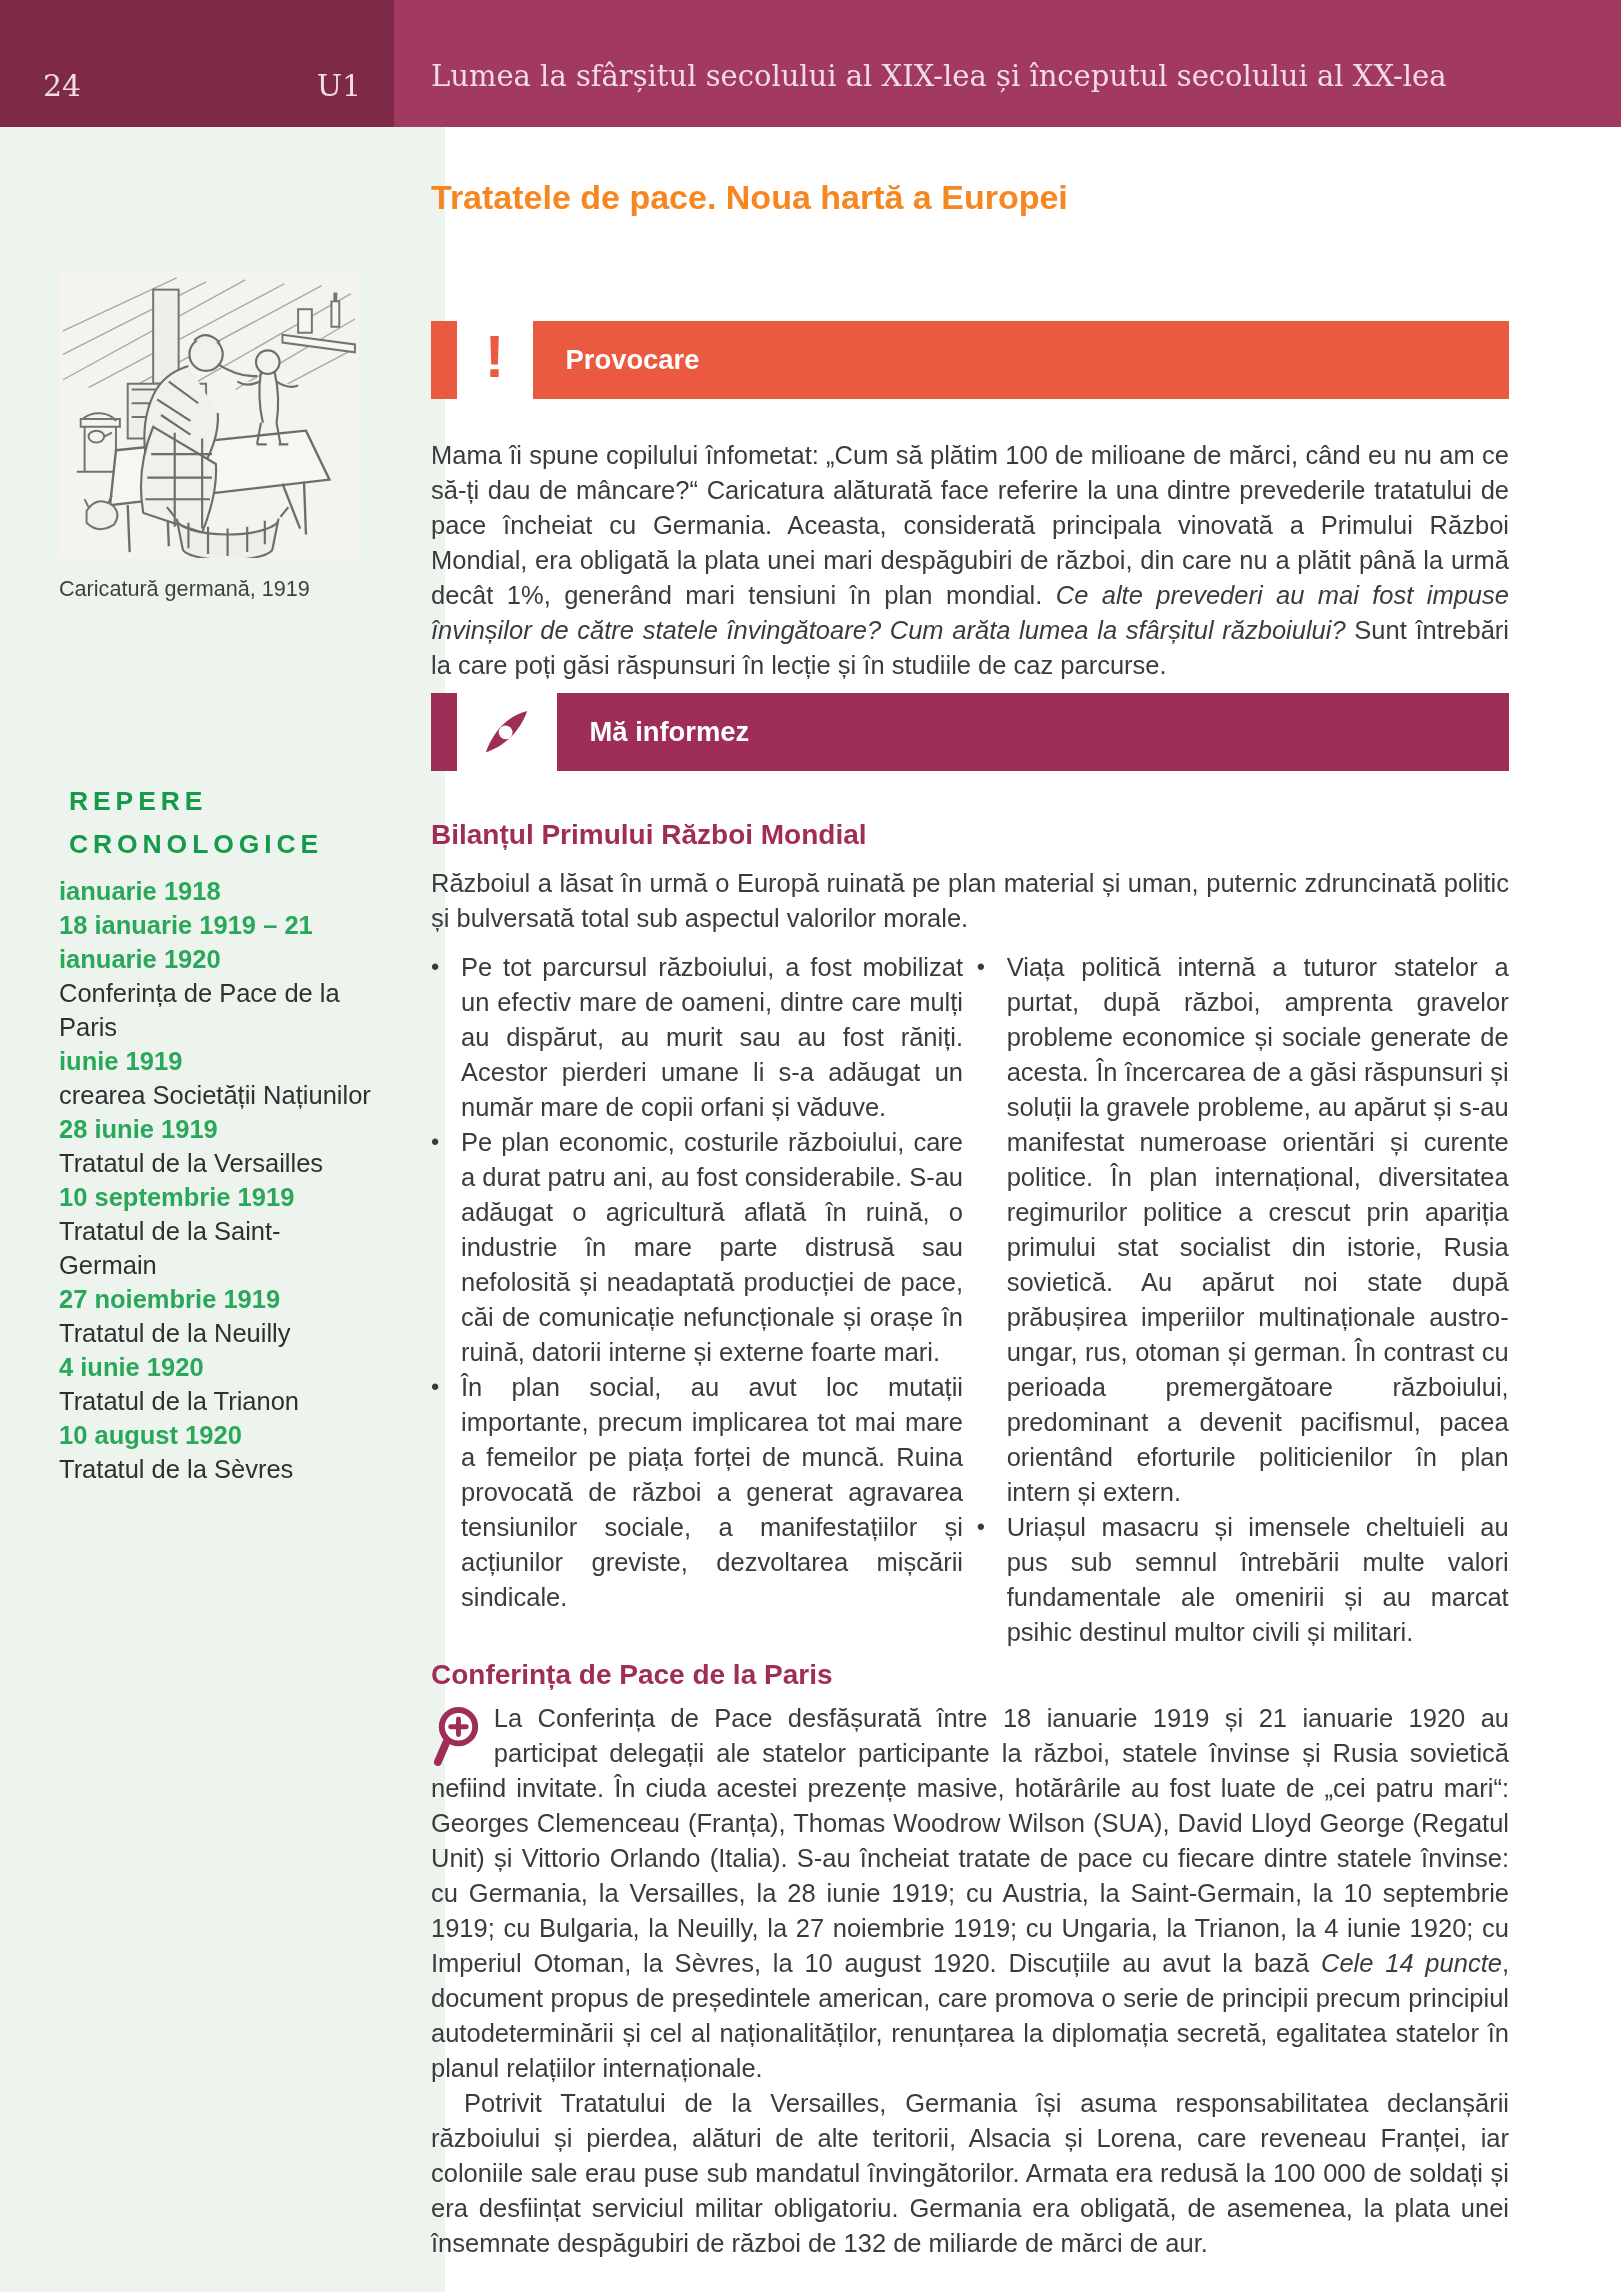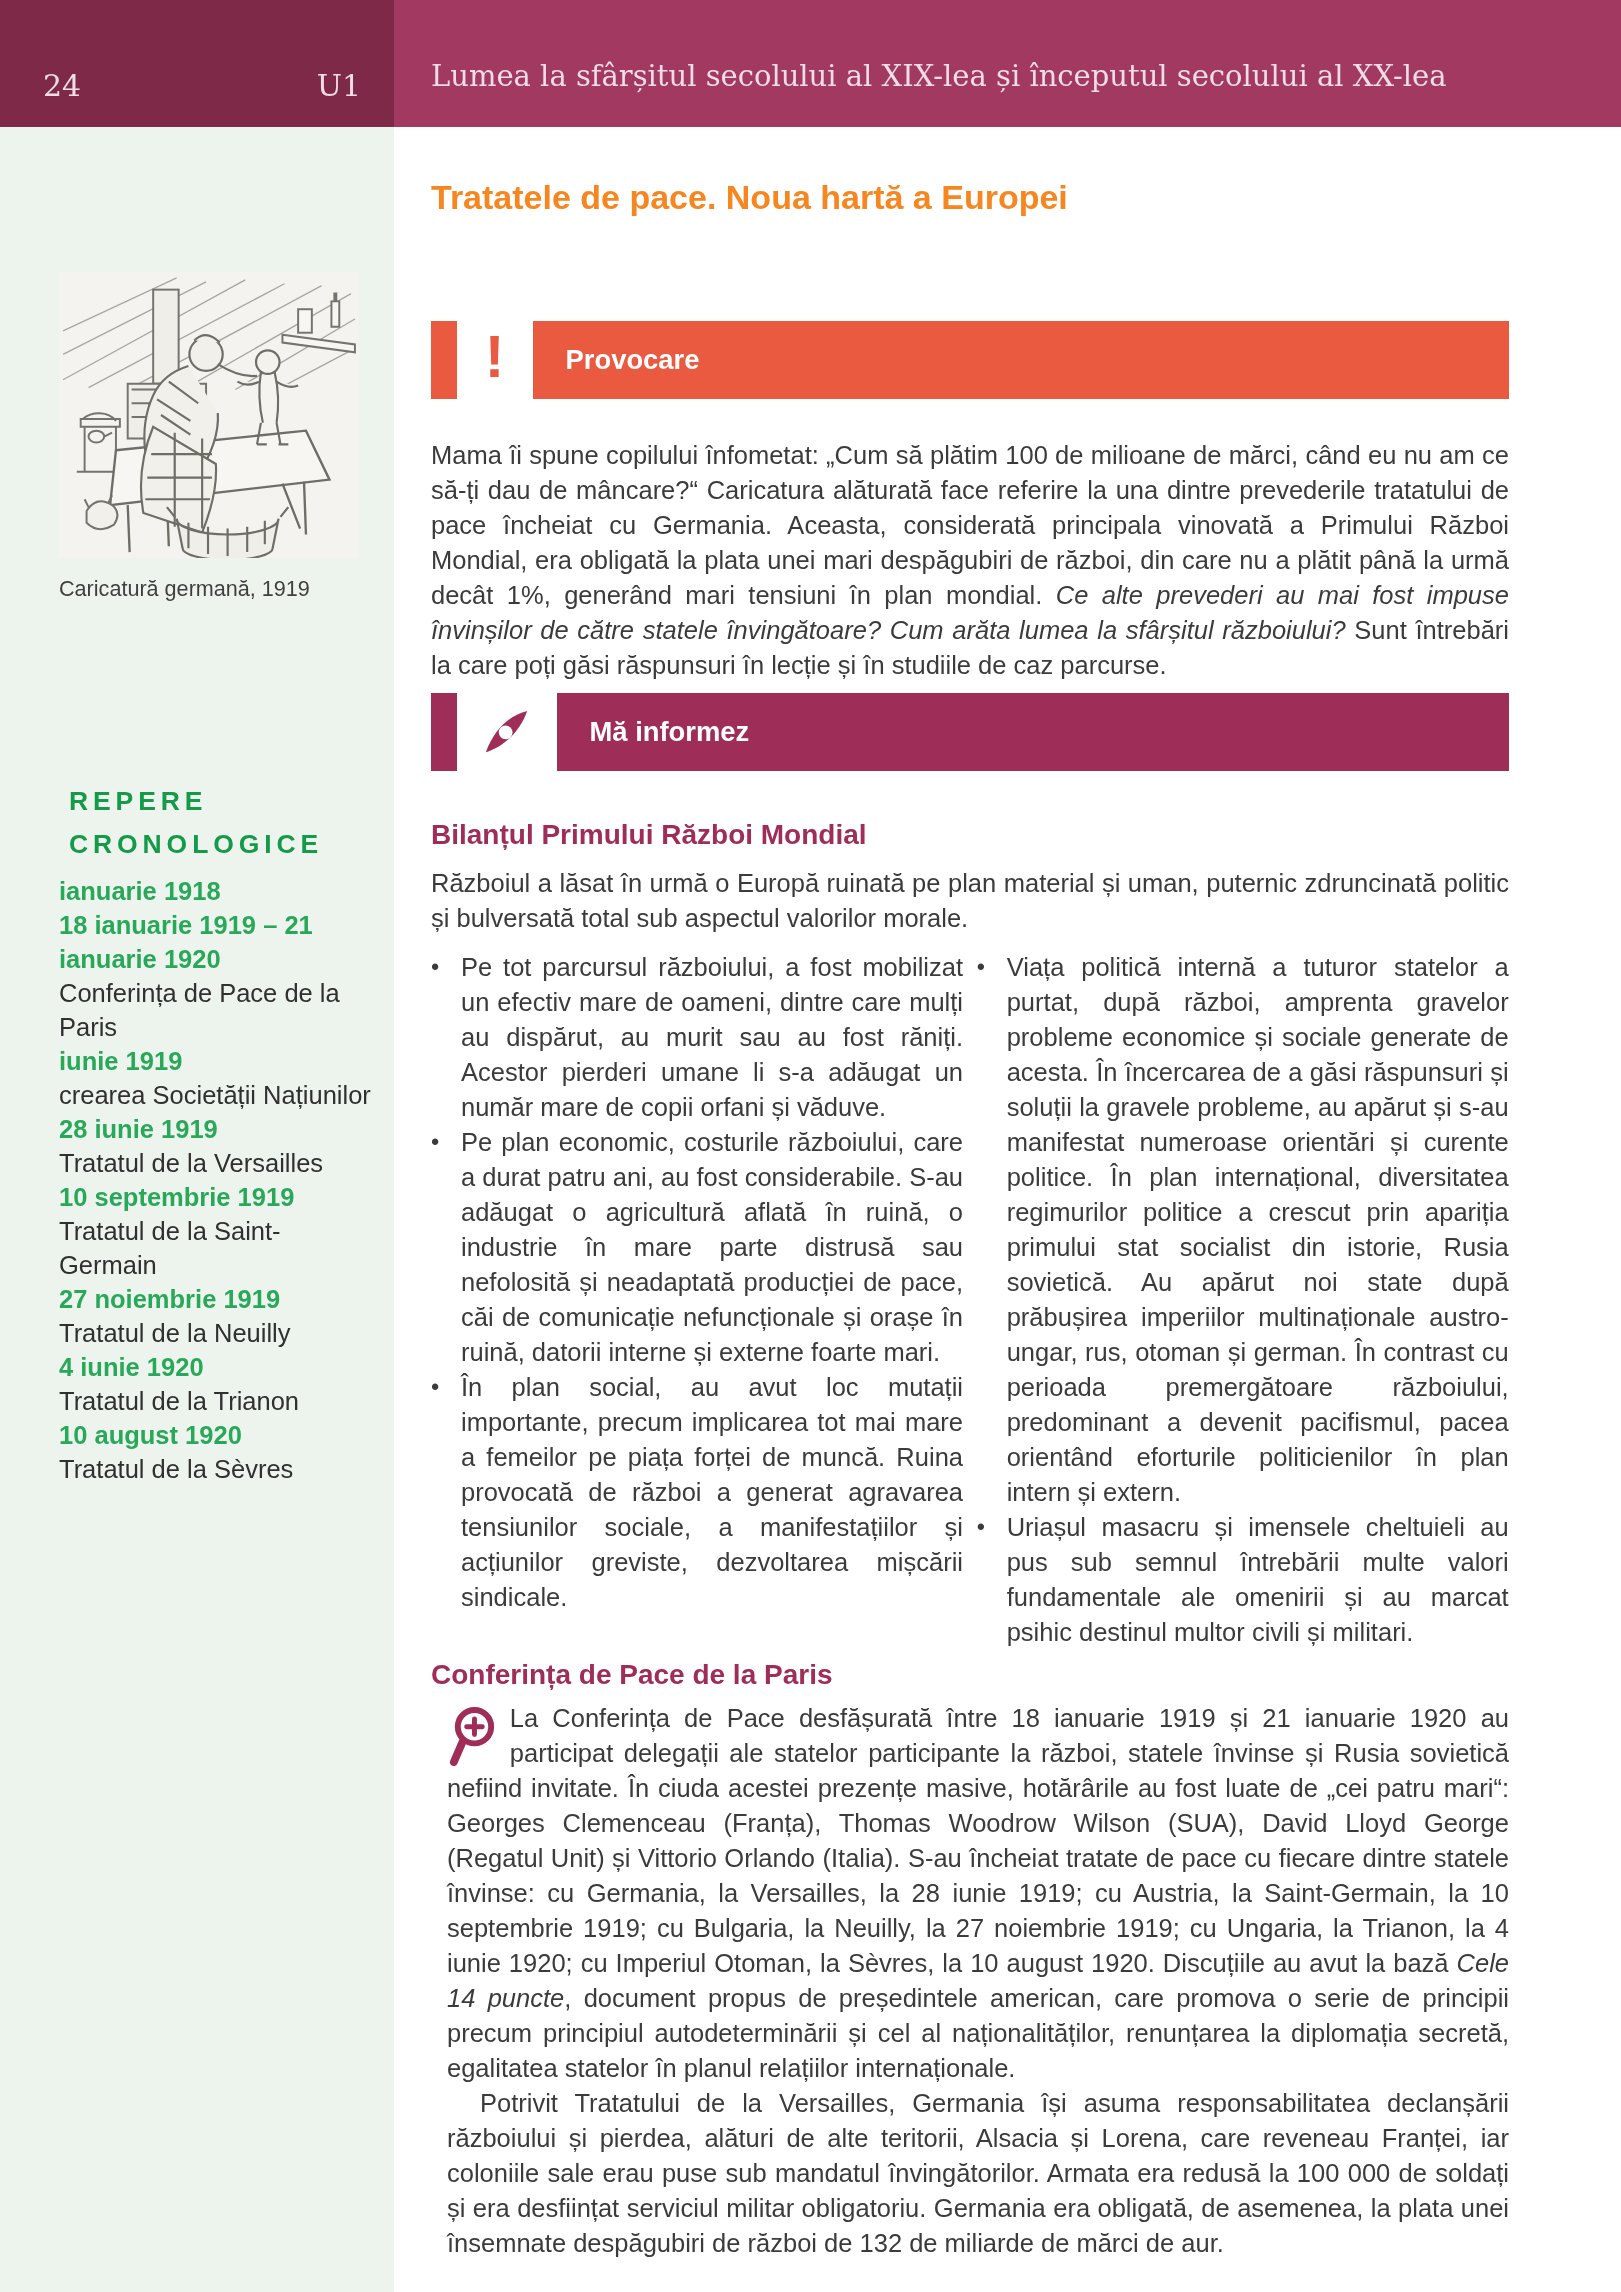--- a/index.html
+++ b/index.html
@@ -15,21 +15,21 @@
   
   .header{position:absolute;top:0;left:0;right:0;height:127px;display:flex;}
   .header-left{width:394px;background:var(--header_dark);color:var(--header_text);
     display:flex;justify-content:space-between;align-items:center;
     padding:43px 33px 0 43px;font-family:"DejaVu Serif",serif;font-size:30px;}
   .header-right{flex:1;background:var(--header_light);color:var(--header_text);
     display:flex;align-items:center;padding:25.5px 9.8px 0 37px;
     font-family:"DejaVu Serif",serif;font-size:29px;white-space:nowrap;}
 
   
-  .sidebar{position:absolute;top:127px;bottom:0;left:0;width:394px;background:var(--sidebar_bg);}
+  .sidebar{position:absolute;top:127px;bottom:0;left:0;width:445px;background:var(--sidebar_bg);}
   .car-fig{position:absolute;left:59px;top:145px;width:300px;}
   .car-img{display:block;width:300px;height:286px;background:#f4f3ef;}
   .car-cap{margin-top:17.6px;font-size:21.6px;color:#3f3f3f;}
   .repere{position:absolute;left:69px;top:653px;width:314px;
     color:var(--green_heading);font-size:26.5px;font-weight:700;letter-spacing:4.9px;line-height:43px;}
   .timeline{position:absolute;left:59px;top:747px;width:316px;list-style:none;
     font-size:25.5px;line-height:34px;}
   .tl-date{display:block;color:var(--green_date);font-weight:700;}
   .tl-label{display:block;color:#303030;}
 
@@ -53,21 +53,21 @@
   .h2{margin-top:45px;font-size:28px;font-weight:700;color:var(--maroon);line-height:37px;}
   .h2.conf-h{margin-top:5.9px;}
 
   .cols{display:flex;gap:13.7px;margin-top:13.7px;}
   .col{width:532px;}
   .bullets{list-style:none;}
   .bullet{display:flex;}
   .dot{width:30px;font-size:23.5px;line-height:35px;color:var(--body_text);}
   .btxt{flex:1;font-size:25.5px;line-height:35px;text-align:justify;}
 
-  .conf{margin-top:7.8px;margin-left:16px;}
+  .conf{margin-top:7.8px;}
   .conf p{font-size:25.5px;line-height:35px;text-align:justify;}
   .conf-icon{float:left;width:53px;height:65px;margin:3.9px 9.8px 0 0;}
   .conf-p2{text-indent:33px;}
   .it{font-style:italic;}
 </style>
 </head>
 <body>
 
 <div class="page">
 

